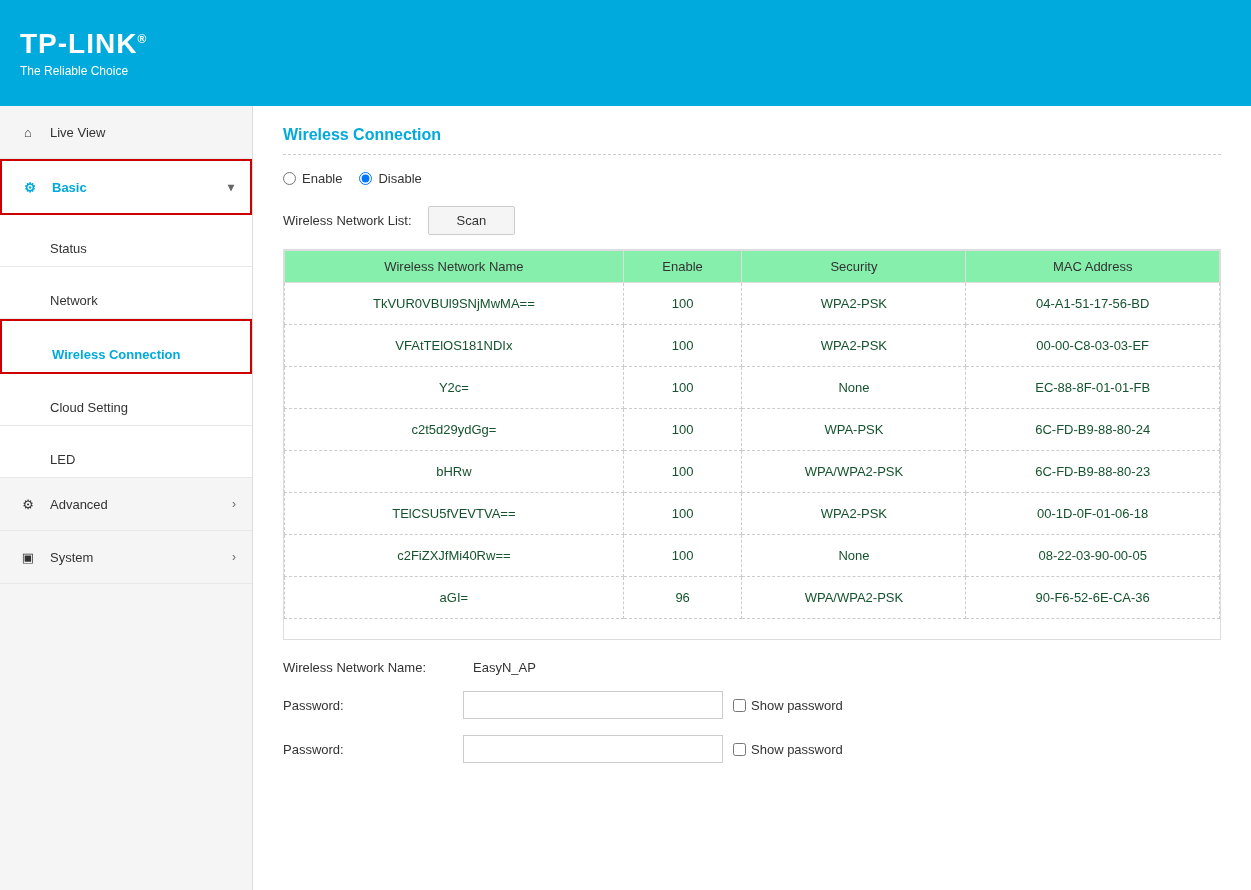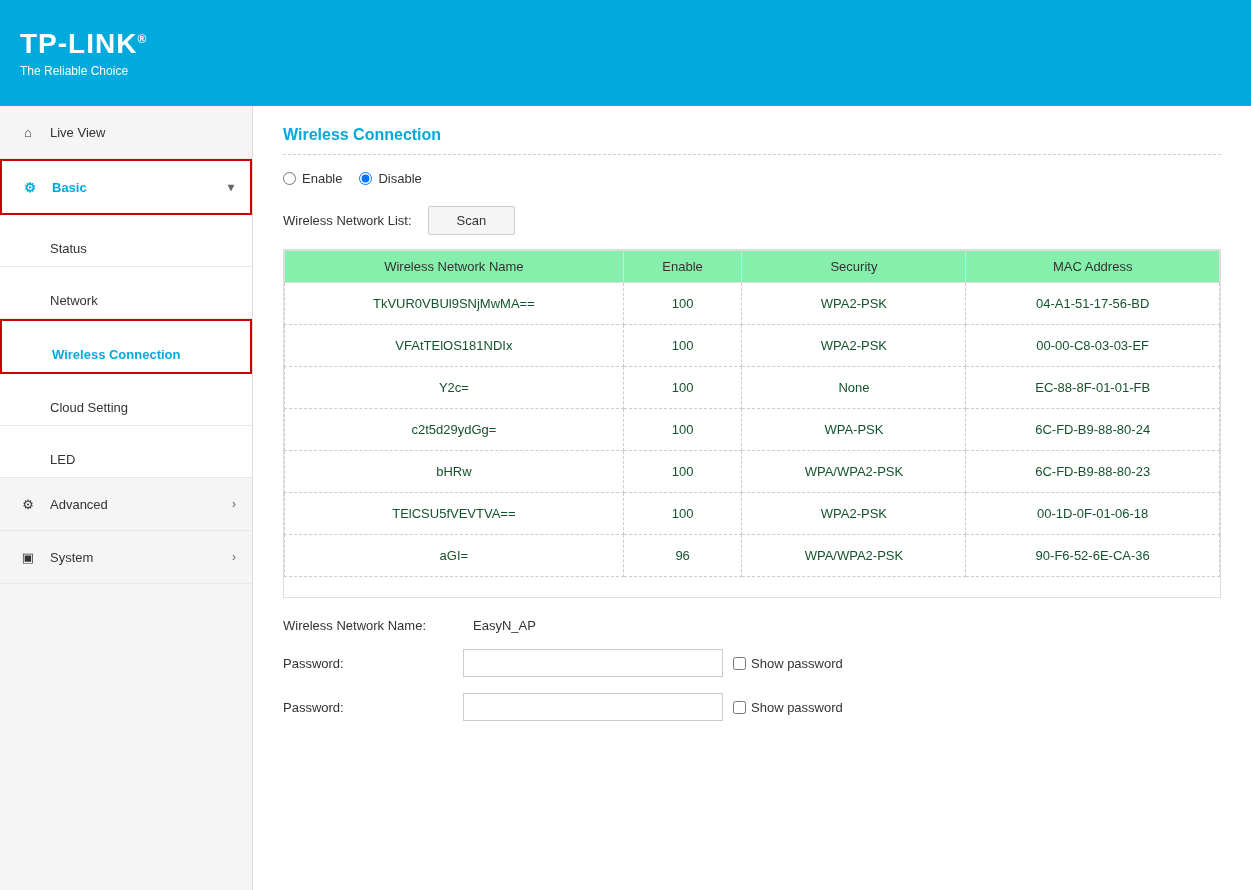--- a/index.html
+++ b/index.html
@@ -321,20 +321,26 @@
               <td>WPA/WPA2-PSK</td>
               <td>6C-FD-B9-88-80-23</td>
             </tr>
             <tr>
               <td>TElCSU5fVEVTVA==</td>
               <td>100</td>
               <td>WPA2-PSK</td>
               <td>00-1D-0F-01-06-18</td>
             </tr>
             <tr>
+              <td>c2FiZXJfMi40Rw==</td>
+              <td>100</td>
+              <td>None</td>
+              <td>08-22-03-90-00-05</td>
+            </tr>
+            <tr>
               <td>aGI=</td>
               <td>96</td>
               <td>WPA/WPA2-PSK</td>
               <td>90-F6-52-6E-CA-36</td>
             </tr>
           </tbody>
       </table>
     </div>
 
     <div class="form-row">

